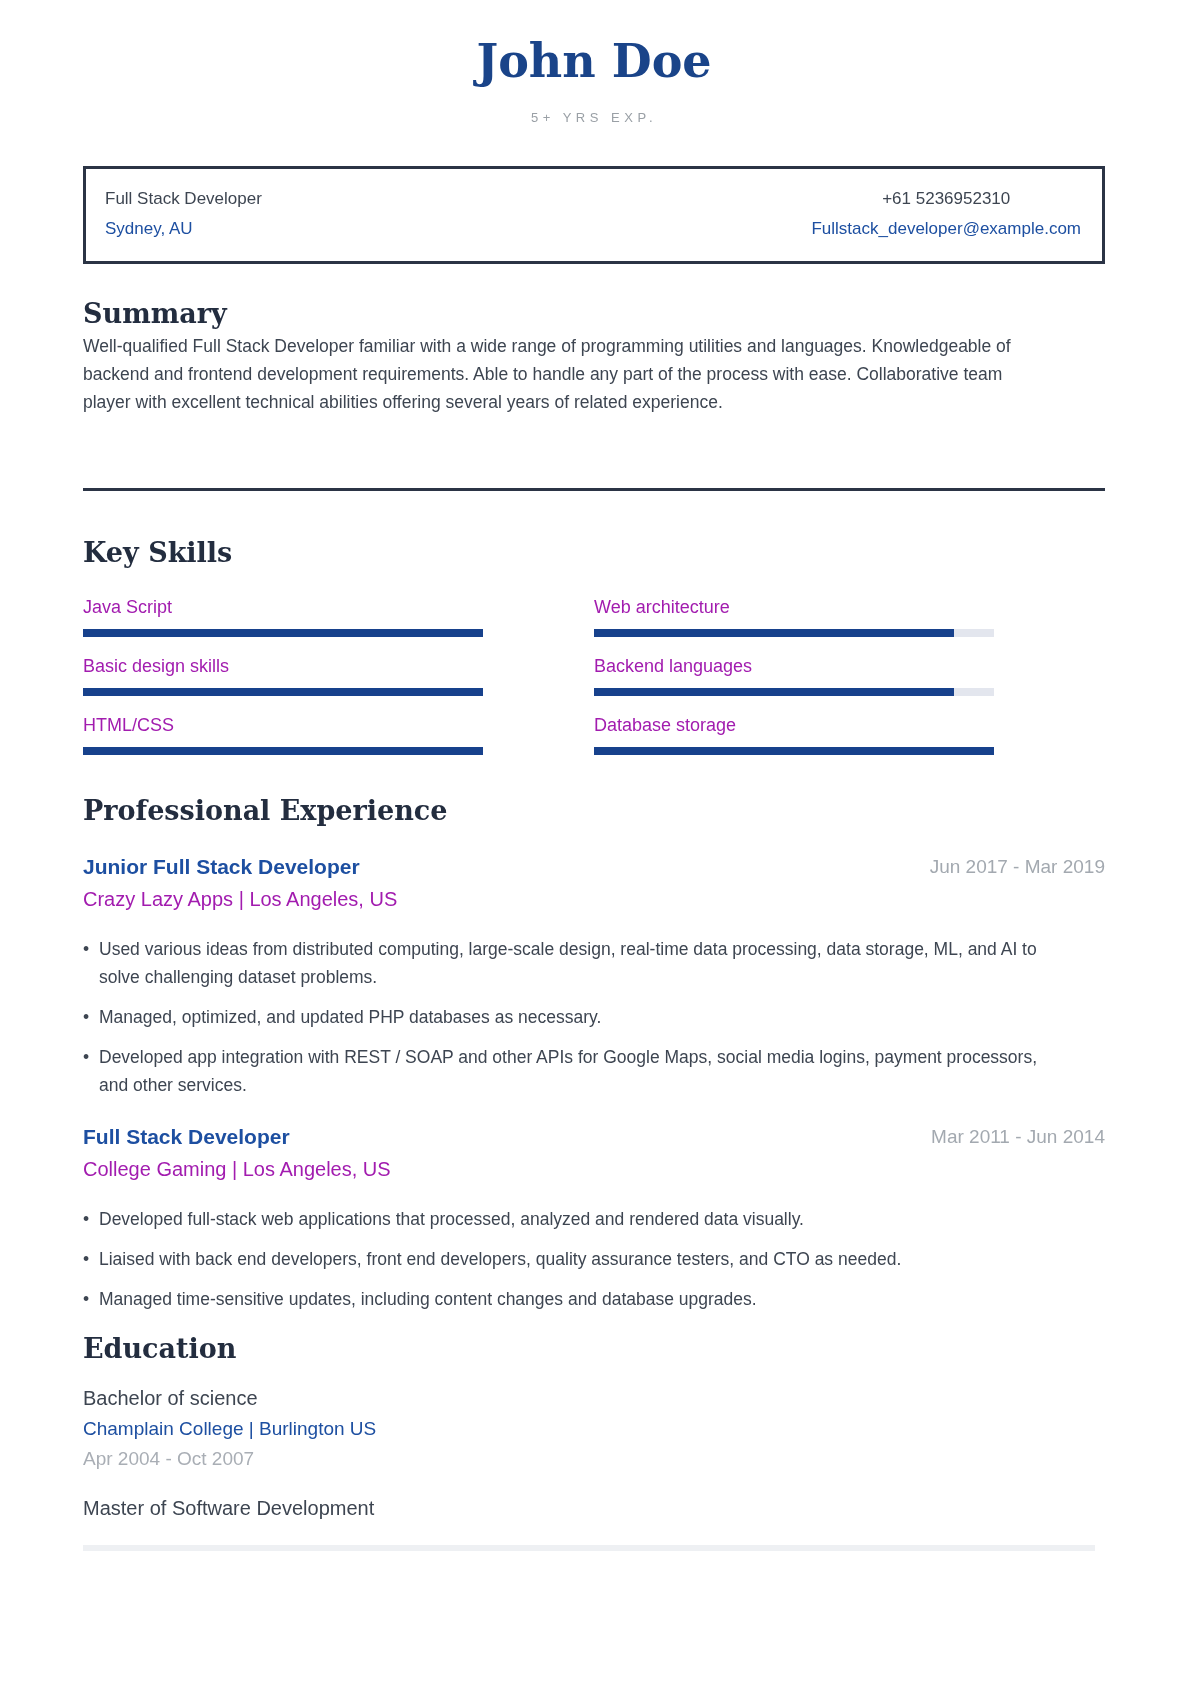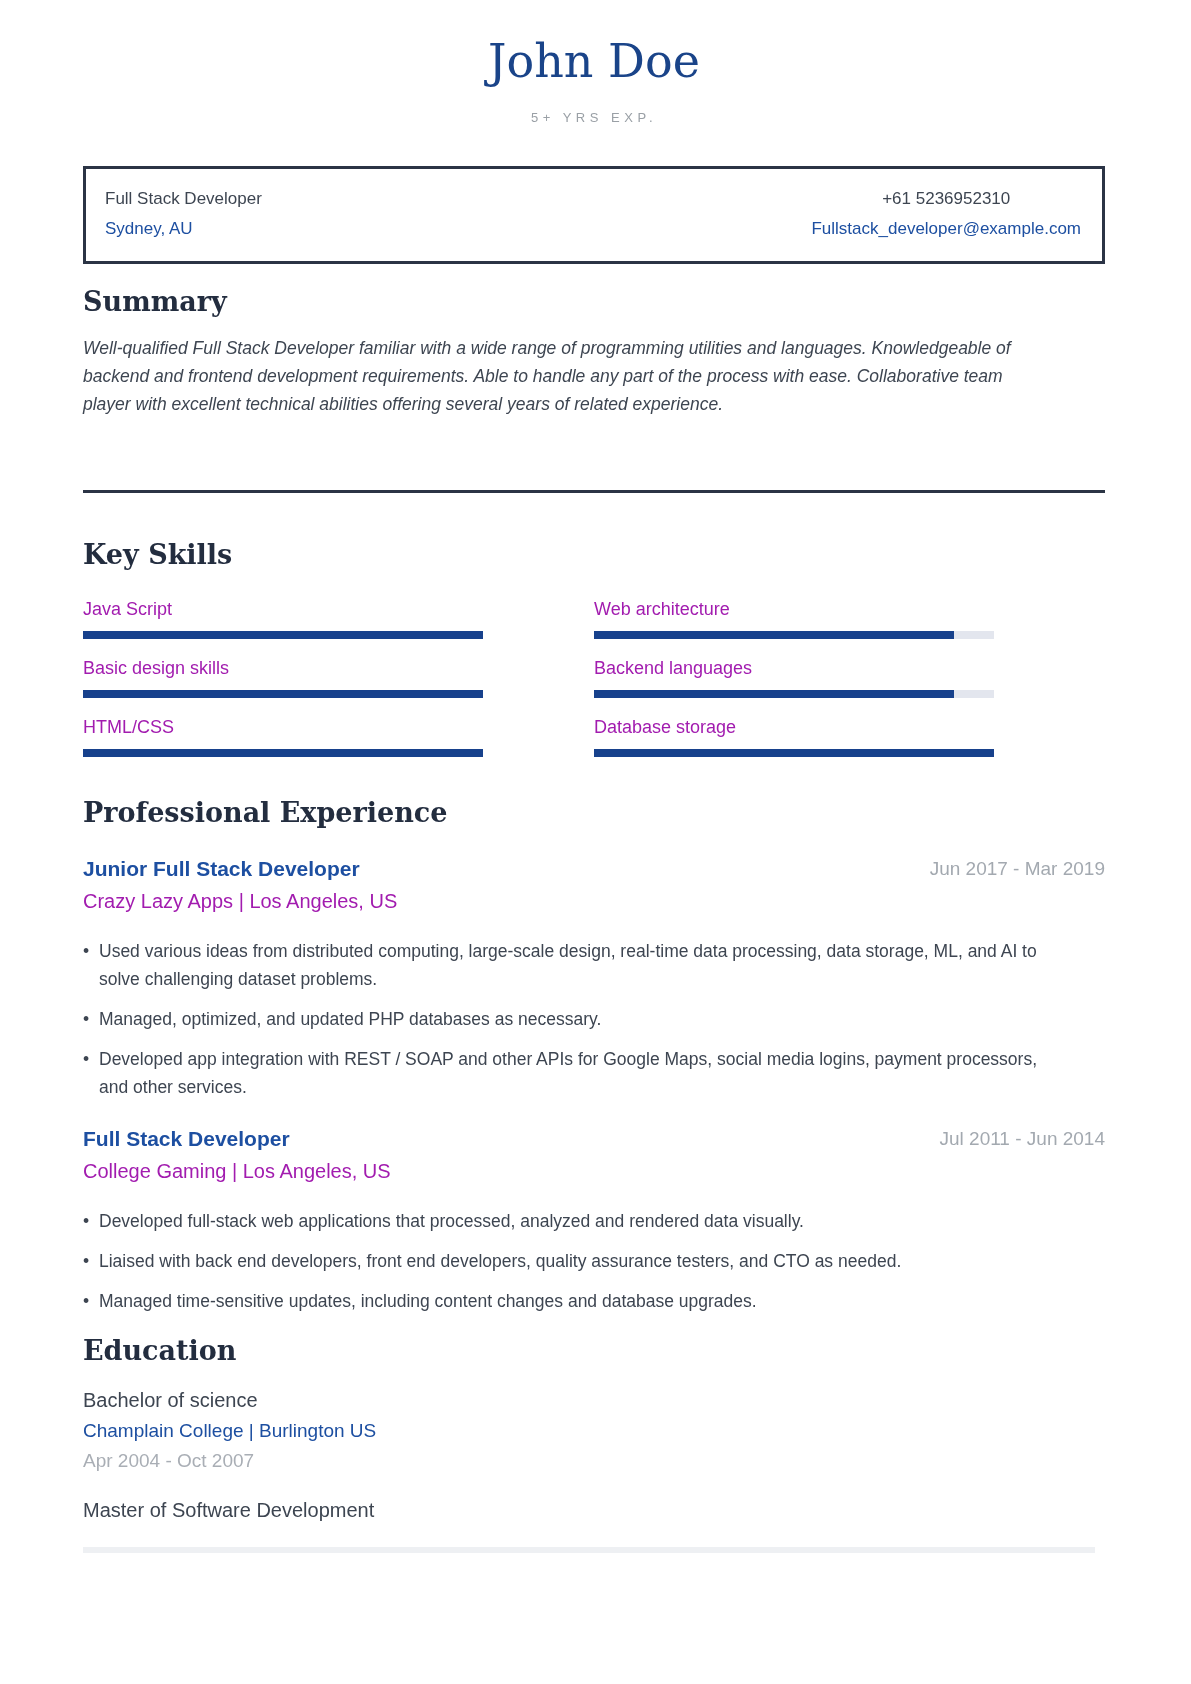--- a/index.html
+++ b/index.html
@@ -7,21 +7,21 @@
   body {
     width: 1191px; height: 1684px; overflow: hidden;
     font-family: "Liberation Sans", sans-serif;
     color: #3d4551;
   }
   .page { padding: 0 86px 0 83px; }
 
   
   .name {
     margin-top: 34px; text-align: center;
-    font-family: "DejaVu Serif", serif; font-weight: 400;
+    font-family: "DejaVu Serif", serif; font-weight: 700;
     font-size: 46px; line-height: 1.2; color: #1a4489;
   }
   .subtitle {
     margin-top: 21px; text-align: center;
     font-size: 13px; letter-spacing: 4.5px; color: #9aa0a6;
   }
 
   
   .contact-box {
     margin-top: 41px; border: 3px solid #2b3445;
@@ -33,24 +33,24 @@
   .contact-line { font-size: 17px; line-height: 30px; color: #3d4551; }
   .contact-line.link { color: #1d4fa1; }
 
   
   .section-heading {
     font-family: "DejaVu Serif", serif; font-weight: 700;
     font-size: 27px; line-height: 36px; color: #232d3f;
   }
 
   
-  .summary-heading { margin-top: 20px; }
+  .summary-heading { margin-top: 32px; }
   .summary-text {
-    margin-top: 14px; max-width: 940px;
-    font-size: 17.5px; line-height: 28px; color: #3d4551; font-style: italic;
+    max-width: 940px;
+    font-size: 17.5px; line-height: 28px; color: #3d4551;
   }
 
   .divider {
     margin-top: 72px; height: 3px; background: #2b3445; width: 100%;
   }
 
   
   .keyskills-heading { margin-top: 44px; }
   .skills-grid {
     margin-top: 25px;
@@ -176,21 +176,21 @@
       <div class="bullet">
         <span class="bullet-dot">•</span>
         <span class="bullet-text">Developed app integration with REST / SOAP and other APIs for Google Maps, social media logins, payment processors, and other services.</span>
       </div>
     </div>
   </div>
 
   <div class="job">
     <div class="job-header">
       <span class="job-title">Full Stack Developer</span>
-      <span class="job-dates">Jul 2011 - Jun 2014</span>
+      <span class="job-dates">Mar 2011 - Jun 2014</span>
     </div>
     <div class="job-company">College Gaming | Los Angeles, US</div>
     <div class="bullets">
       <div class="bullet">
         <span class="bullet-dot">•</span>
         <span class="bullet-text">Developed full-stack web applications that processed, analyzed and rendered data visually.</span>
       </div>
       <div class="bullet">
         <span class="bullet-dot">•</span>
         <span class="bullet-text">Liaised with back end developers, front end developers, quality assurance testers, and CTO as needed.</span>

